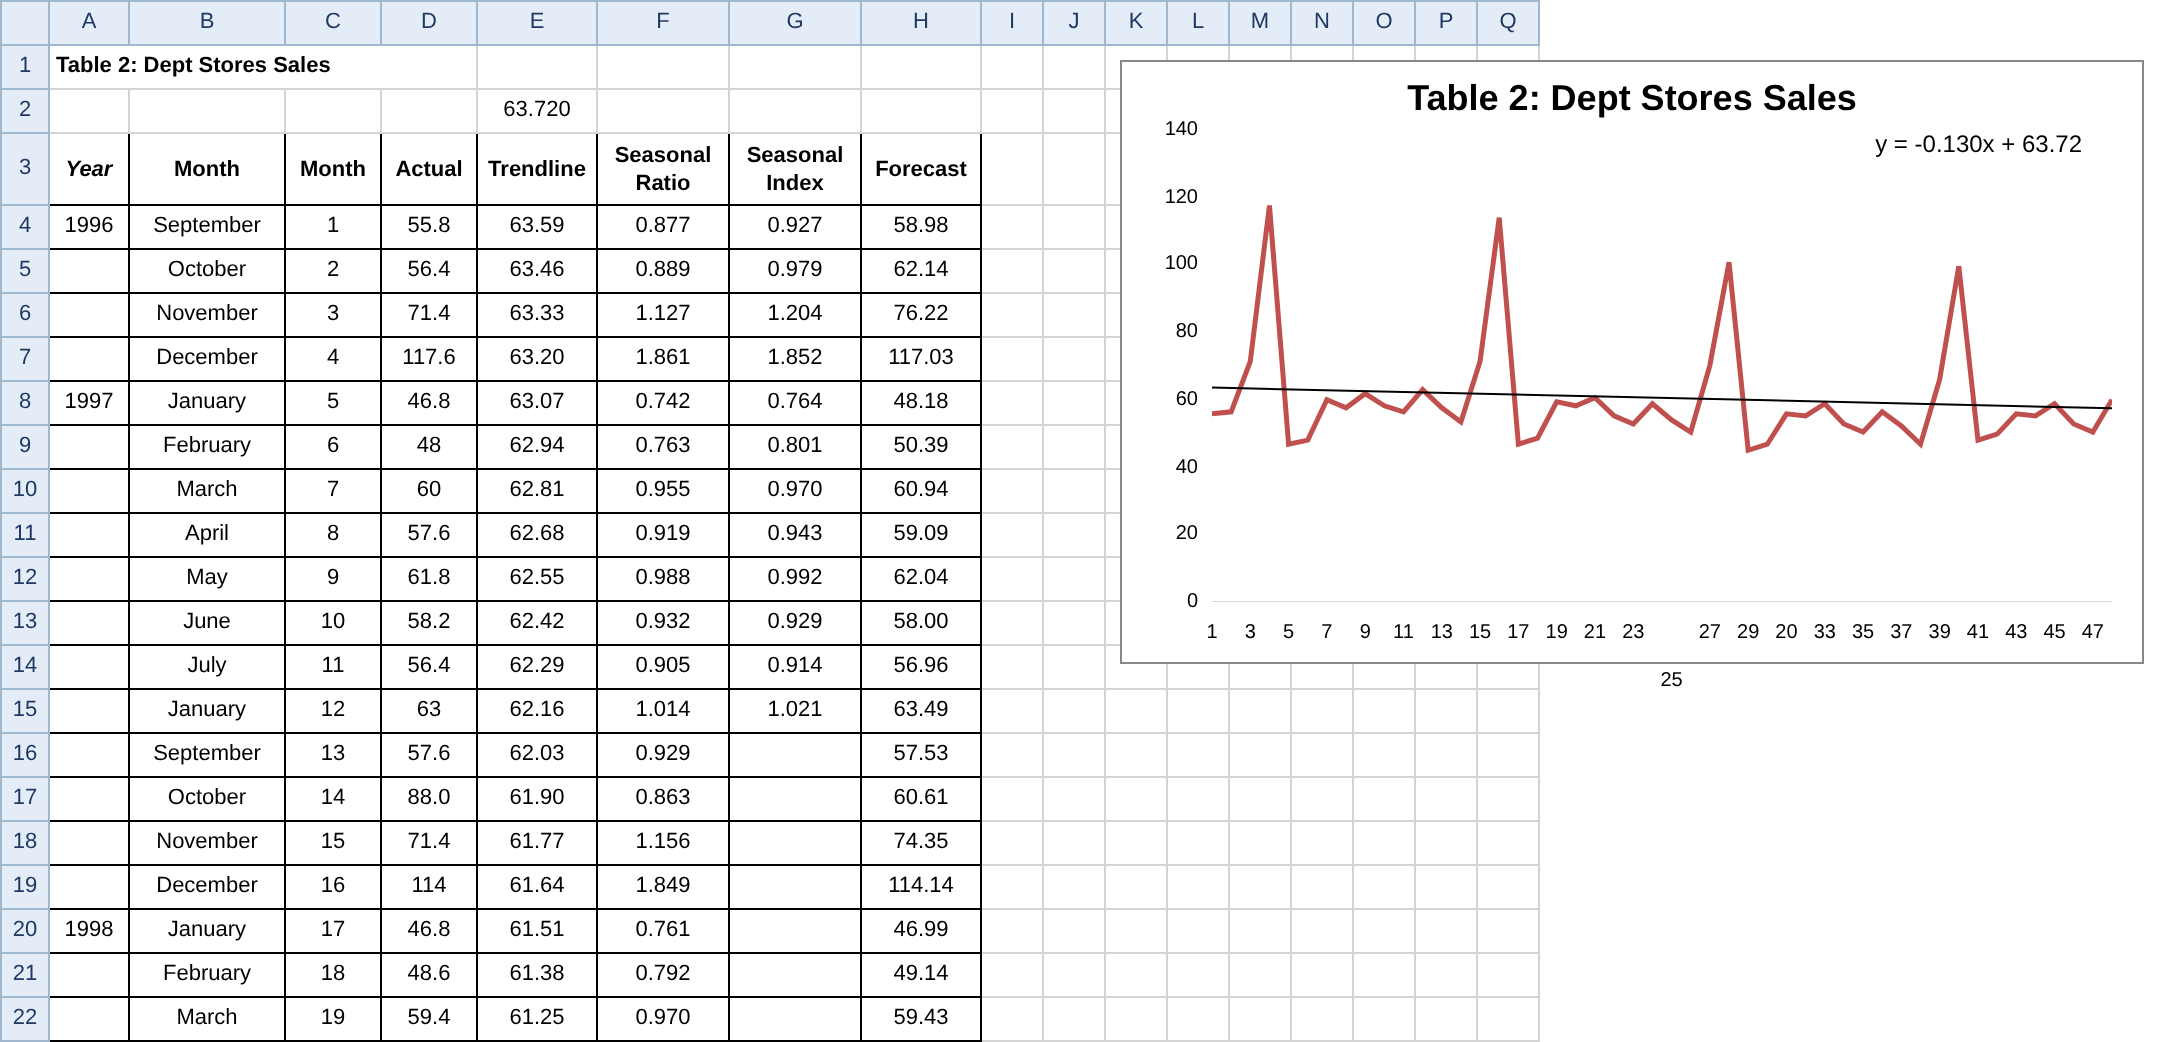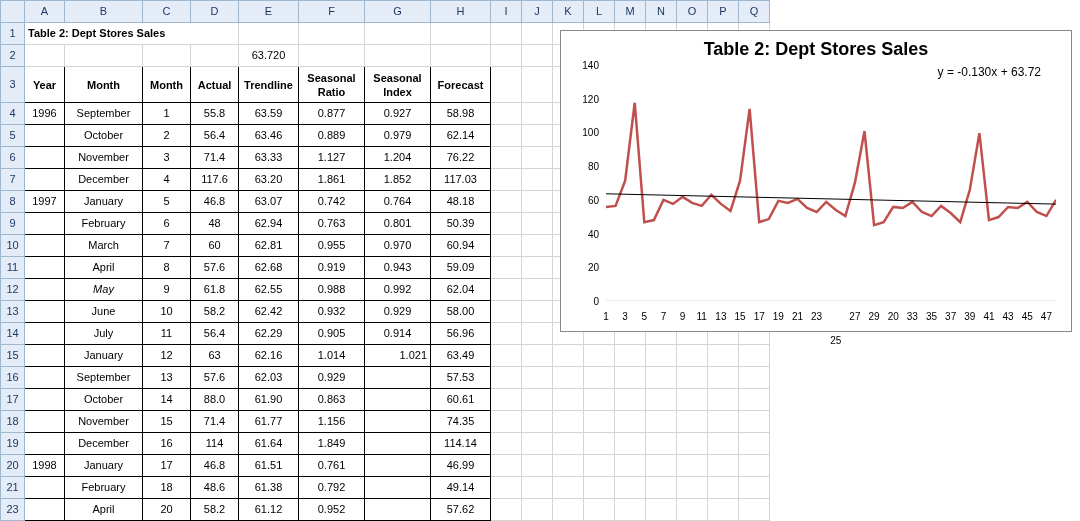--- a/index.html
+++ b/index.html
@@ -103,21 +103,21 @@
           <td></td>
           <td></td>
           <td></td>
           <td></td>
           <td></td>
           <td></td>
           <td></td>
         </tr>
         <tr class="bord">
           <th class="rowh">3</th>
-          <td class="c b boxed" style="border: 1px solid rgb(0, 0, 0); height: 36px; line-height: 14px; white-space: normal;">Year</td>
+          <td class="c b boxed" style="border: 1px solid rgb(0, 0, 0); height: 36px; line-height: 14px; white-space: normal; font-style: italic;">Year</td>
           <td class="c b boxed" style="border: 1px solid rgb(0, 0, 0); height: 36px; line-height: 14px; white-space: normal;">Month</td>
           <td class="c b boxed" style="border: 1px solid rgb(0, 0, 0); height: 36px; line-height: 14px; white-space: normal;">Month</td>
           <td class="c b boxed" style="border: 1px solid rgb(0, 0, 0); height: 36px; line-height: 14px; white-space: normal;">Actual</td>
           <td class="c b boxed" style="border: 1px solid rgb(0, 0, 0); height: 36px; line-height: 14px; white-space: normal;">Trendline</td>
           <td class="c b boxed" style="border: 1px solid rgb(0, 0, 0); height: 36px; line-height: 14px; white-space: normal;">Seasonal Ratio</td>
           <td class="c b boxed" style="border: 1px solid rgb(0, 0, 0); height: 36px; line-height: 14px; white-space: normal;">Seasonal Index</td>
           <td class="c b boxed" style="border: 1px solid rgb(0, 0, 0); height: 36px; line-height: 14px; white-space: normal;">Forecast</td>
           <td></td>
           <td></td>
           <td></td>
@@ -284,21 +284,21 @@
           <td></td>
           <td></td>
           <td></td>
           <td></td>
           <td></td>
           <td></td>
         </tr>
         <tr>
           <th class="rowh">12</th>
           <td class="c" style="border: 1px solid rgb(0, 0, 0);"></td>
-          <td class="c" style="border: 1px solid rgb(0, 0, 0); font-style: italic;">May</td>
+          <td class="c" style="border: 1px solid rgb(0, 0, 0);">May</td>
           <td class="c" style="border: 1px solid rgb(0, 0, 0);">9</td>
           <td class="c" style="border: 1px solid rgb(0, 0, 0);">61.8</td>
           <td class="c" style="border: 1px solid rgb(0, 0, 0);">62.55</td>
           <td class="c" style="border: 1px solid rgb(0, 0, 0);">0.988</td>
           <td class="c" style="border: 1px solid rgb(0, 0, 0);">0.992</td>
           <td class="c" style="border: 1px solid rgb(0, 0, 0);">62.04</td>
           <td></td>
           <td></td>
           <td></td>
           <td></td>
@@ -349,21 +349,21 @@
           <td></td>
         </tr>
         <tr>
           <th class="rowh">15</th>
           <td class="c" style="border: 1px solid rgb(0, 0, 0);"></td>
           <td class="c" style="border: 1px solid rgb(0, 0, 0);">January</td>
           <td class="c" style="border: 1px solid rgb(0, 0, 0);">12</td>
           <td class="c" style="border: 1px solid rgb(0, 0, 0);">63</td>
           <td class="c" style="border: 1px solid rgb(0, 0, 0);">62.16</td>
           <td class="c" style="border: 1px solid rgb(0, 0, 0);">1.014</td>
-          <td class="c" style="border: 1px solid rgb(0, 0, 0); text-align: right;">1.021</td>
+          <td class="c" style="border: 1px solid rgb(0, 0, 0);">1.021</td>
           <td class="c" style="border: 1px solid rgb(0, 0, 0);">63.49</td>
           <td></td>
           <td></td>
           <td></td>
           <td></td>
           <td></td>
           <td></td>
           <td></td>
           <td></td>
           <td></td>
@@ -471,20 +471,40 @@
         <tr>
           <th class="rowh">21</th>
           <td class="c" style="border: 1px solid rgb(0, 0, 0);"></td>
           <td class="c" style="border: 1px solid rgb(0, 0, 0);">February</td>
           <td class="c" style="border: 1px solid rgb(0, 0, 0);">18</td>
           <td class="c" style="border: 1px solid rgb(0, 0, 0);">48.6</td>
           <td class="c" style="border: 1px solid rgb(0, 0, 0);">61.38</td>
           <td class="c" style="border: 1px solid rgb(0, 0, 0);">0.792</td>
           <td class="c" style="border: 1px solid rgb(0, 0, 0);"></td>
           <td class="c" style="border: 1px solid rgb(0, 0, 0); margin-left: 28px;">49.14</td>
+          <td></td>
+          <td></td>
+          <td></td>
+          <td></td>
+          <td></td>
+          <td></td>
+          <td></td>
+          <td></td>
+          <td></td>
+        </tr>
+        <tr>
+          <th class="rowh">22</th>
+          <td class="c" style="border: 1px solid rgb(0, 0, 0);"></td>
+          <td class="c" style="border: 1px solid rgb(0, 0, 0);">March</td>
+          <td class="c" style="border: 1px solid rgb(0, 0, 0);">19</td>
+          <td class="c" style="border: 1px solid rgb(0, 0, 0);">59.4</td>
+          <td class="c" style="border: 1px solid rgb(0, 0, 0);">61.25</td>
+          <td class="c" style="border: 1px solid rgb(0, 0, 0);">0.970</td>
+          <td class="c" style="border: 1px solid rgb(0, 0, 0);"></td>
+          <td class="c" style="border: 1px solid rgb(0, 0, 0);">59.43</td>
           <td></td>
           <td></td>
           <td></td>
           <td></td>
           <td></td>
           <td></td>
           <td></td>
           <td></td>
           <td></td>
         </tr>

